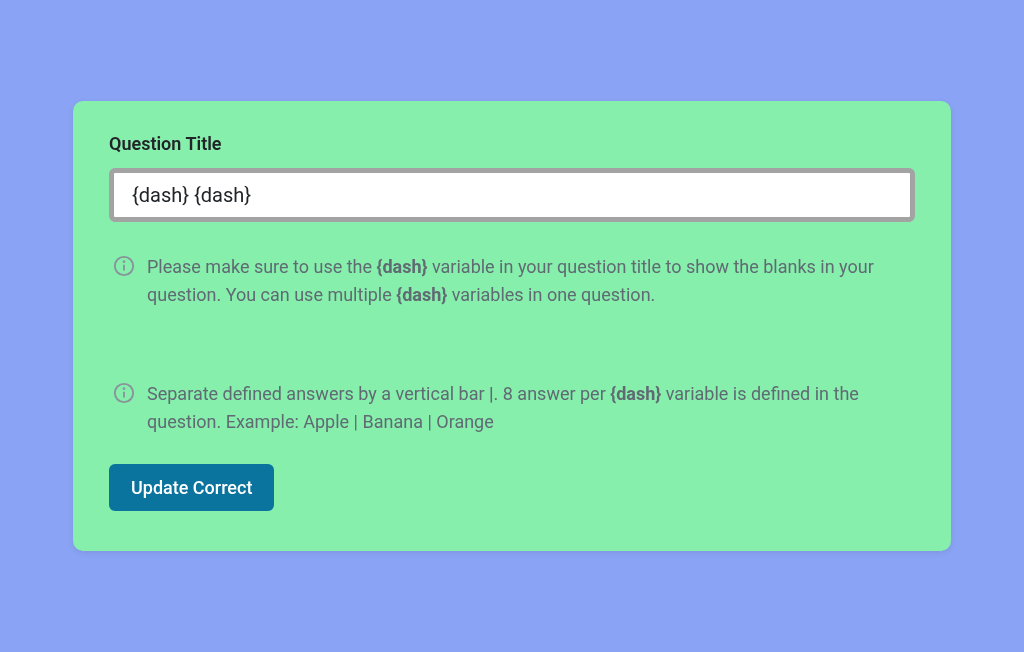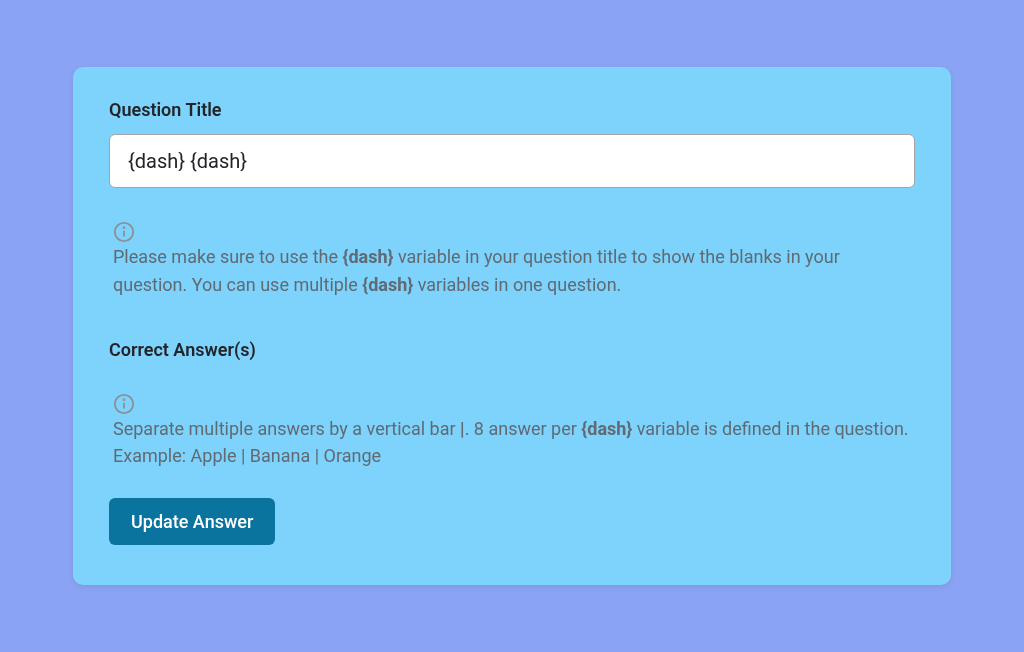--- a/index.html
+++ b/index.html
@@ -10,21 +10,21 @@
     body {
       font-family: -apple-system, BlinkMacSystemFont, "Segoe UI", Roboto, Helvetica, Arial, sans-serif;
       background-color: #8ba3f4;
       width: 1024px;
       height: 652px;
       display: flex;
       align-items: center;
       justify-content: center;
     }
     .panel {
-      background-color: #7dd3fc;
+      background-color: #86efac;
       border-radius: 10px;
       width: 878px;
       padding: 32px 36px 40px 36px;
       box-shadow: 0 2px 6px rgba(0,0,0,0.08);
     }
     .field-group {
       margin-bottom: 28px;
     }
     .field-group:last-of-type {
       margin-bottom: 28px;
@@ -36,34 +36,34 @@
       margin-bottom: 14px;
       display: block;
     }
     .text-input {
       width: 100%;
       height: 54px;
       padding: 0 18px;
       font-size: 20px;
       color: #212529;
       background-color: #ffffff;
-      border: 1px solid #a3a3a3;
+      border: 5px solid #a3a3a3;
       border-radius: 6px;
       outline: none;
       font-family: inherit;
     }
     .text-input.focused {
       border: 1.5px solid #0d7a94;
     }
     .helper-row {
       display: flex;
       align-items: flex-start;
+      gap: 12px;
       margin-top: 31px;
       padding-left: 4px;
-      flex-direction: column;
     }
     .info-icon {
       flex-shrink: 0;
       width: 22px;
       height: 22px;
       margin-top: 2px;
     }
     .info-icon svg {
       width: 22px;
       height: 22px;
@@ -111,30 +111,29 @@
       </span>
       <p class="helper-text">
         <span>Please make sure to use the </span><strong>{dash}</strong><span> variable in your question title to show the blanks in your question. You can use multiple </span><strong>{dash}</strong><span> variables in one question.</span>
       </p>
     </div>
   </div>
 
   <div class="spacer"></div>
 
   <div class="field-group">
-    <label class="field-label">Correct Answer(s)</label>
     <div class="helper-row">
       <span class="info-icon">
         <svg viewBox="0 0 24 24" fill="none" stroke="#89929b" stroke-width="2">
           <circle cx="12" cy="12" r="10"></circle>
           <line x1="12" y1="10.5" x2="12" y2="17"></line>
           <circle cx="12" cy="7.3" r="0.5" fill="#89929b"></circle>
         </svg>
       </span>
       <p class="helper-text">
-        <span>Separate multiple answers by a vertical bar </span><strong>|</strong><span>. 8 answer per </span><strong>{dash}</strong><span> variable is defined in the question. Example: Apple | Banana | Orange</span>
+        <span>Separate defined answers by a vertical bar </span><strong>|</strong><span>. 8 answer per </span><strong>{dash}</strong><span> variable is defined in the question. Example: Apple | Banana | Orange</span>
       </p>
     </div>
   </div>
 
-  <button class="submit-button">Update Answer</button>
+  <button class="submit-button">Update Correct</button>
 
 </div>
 
 </body></html>

